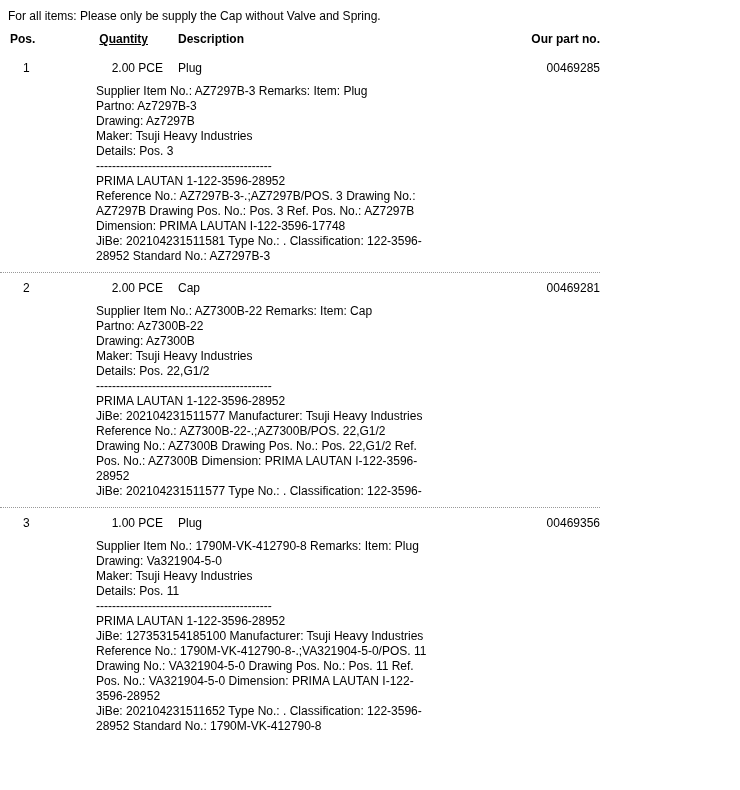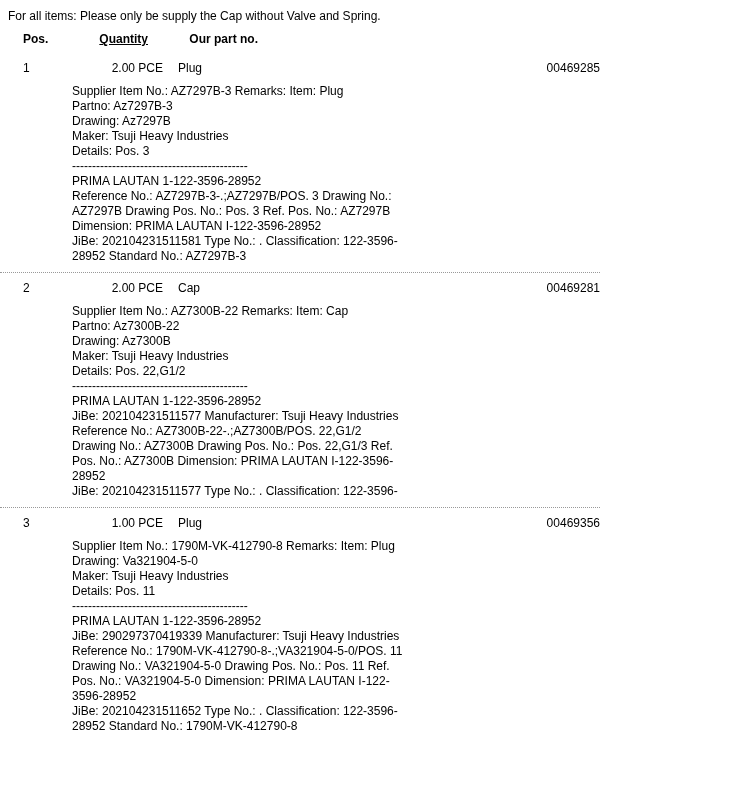--- a/index.html
+++ b/index.html
@@ -23,21 +23,21 @@
   }
   .header-row {
     display: flex;
     margin-top: 8px;
     margin-bottom: 6px;
     font-weight: bold;
   }
   .c-pos {
     flex: 0 0 57px;
     box-sizing: border-box;
-    padding-left: 23px;
+    padding-left: 10px;
   }
   .c-qty {
     flex: 0 0 106px;
     box-sizing: border-box;
     text-align: right;
   }
   .header-row .c-qty {
     padding-right: 15px;
     text-decoration: underline;
   }
@@ -60,36 +60,37 @@
     border-top: 1px dotted #999999;
   }
   .row.main {
     display: flex;
   }
   .row.main .c-pos {
     padding-left: 23px;
   }
   .desc-block {
     margin-top: 8px;
-    margin-left: 72px;
+    margin-left: 96px;
     width: 320px;
   }
   .desc-block div {
     white-space: nowrap;
   }
 </style>
 </head>
 <body>
 
 <div class="page">
   <div class="note">For all items: Please only be supply the Cap without Valve and Spring.</div>
 
   <div class="header-row">
     <div class="c-pos">Pos.</div>
     <div class="c-qty">Quantity</div>
+    <div class="c-desc">Description</div>
     <div class="c-part">Our part no.</div>
   </div>
 
   <div id="items">
   <div class="item">
     <div class="row main">
       <div class="c-pos">1</div>
       <div class="c-qty">2.00 PCE</div>
       <div class="c-desc">Plug</div>
       <div class="c-part">00469285</div>
@@ -97,21 +98,21 @@
     <div class="desc-block">
           <div>Supplier Item No.: AZ7297B-3 Remarks: Item: Plug</div>
           <div>Partno: Az7297B-3</div>
           <div>Drawing: Az7297B</div>
           <div>Maker: Tsuji Heavy Industries</div>
           <div>Details: Pos. 3</div>
           <div>--------------------------------------------</div>
           <div>PRIMA LAUTAN 1-122-3596-28952</div>
           <div>Reference No.: AZ7297B-3-.;AZ7297B/POS. 3 Drawing No.:</div>
           <div>AZ7297B Drawing Pos. No.: Pos. 3 Ref. Pos. No.: AZ7297B</div>
-          <div>Dimension: PRIMA LAUTAN I-122-3596-28952</div>
+          <div>Dimension: PRIMA LAUTAN I-122-3596-17748</div>
           <div>JiBe: 202104231511581 Type No.: . Classification: 122-3596-</div>
           <div>28952 Standard No.: AZ7297B-3</div>
         </div>
   </div>
 
   <div class="item">
     <div class="row main">
       <div class="c-pos">2</div>
       <div class="c-qty">2.00 PCE</div>
       <div class="c-desc">Cap</div>
@@ -120,42 +121,42 @@
     <div class="desc-block">
           <div>Supplier Item No.: AZ7300B-22 Remarks: Item: Cap</div>
           <div>Partno: Az7300B-22</div>
           <div>Drawing: Az7300B</div>
           <div>Maker: Tsuji Heavy Industries</div>
           <div>Details: Pos. 22,G1/2</div>
           <div>--------------------------------------------</div>
           <div>PRIMA LAUTAN 1-122-3596-28952</div>
           <div>JiBe: 202104231511577 Manufacturer: Tsuji Heavy Industries</div>
           <div>Reference No.: AZ7300B-22-.;AZ7300B/POS. 22,G1/2</div>
-          <div>Drawing No.: AZ7300B Drawing Pos. No.: Pos. 22,G1/3 Ref.</div>
+          <div>Drawing No.: AZ7300B Drawing Pos. No.: Pos. 22,G1/2 Ref.</div>
           <div>Pos. No.: AZ7300B Dimension: PRIMA LAUTAN I-122-3596-</div>
           <div>28952</div>
           <div>JiBe: 202104231511577 Type No.: . Classification: 122-3596-</div>
         </div>
   </div>
 
   <div class="item">
     <div class="row main">
       <div class="c-pos">3</div>
       <div class="c-qty">1.00 PCE</div>
       <div class="c-desc">Plug</div>
       <div class="c-part">00469356</div>
     </div>
     <div class="desc-block">
           <div>Supplier Item No.: 1790M-VK-412790-8 Remarks: Item: Plug</div>
           <div>Drawing: Va321904-5-0</div>
           <div>Maker: Tsuji Heavy Industries</div>
           <div>Details: Pos. 11</div>
           <div>--------------------------------------------</div>
           <div>PRIMA LAUTAN 1-122-3596-28952</div>
-          <div>JiBe: 290297370419339 Manufacturer: Tsuji Heavy Industries</div>
+          <div>JiBe: 127353154185100 Manufacturer: Tsuji Heavy Industries</div>
           <div>Reference No.: 1790M-VK-412790-8-.;VA321904-5-0/POS. 11</div>
           <div>Drawing No.: VA321904-5-0 Drawing Pos. No.: Pos. 11 Ref.</div>
           <div>Pos. No.: VA321904-5-0 Dimension: PRIMA LAUTAN I-122-</div>
           <div>3596-28952</div>
           <div>JiBe: 202104231511652 Type No.: . Classification: 122-3596-</div>
           <div>28952 Standard No.: 1790M-VK-412790-8</div>
         </div>
   </div>
 </div>
 </div>

